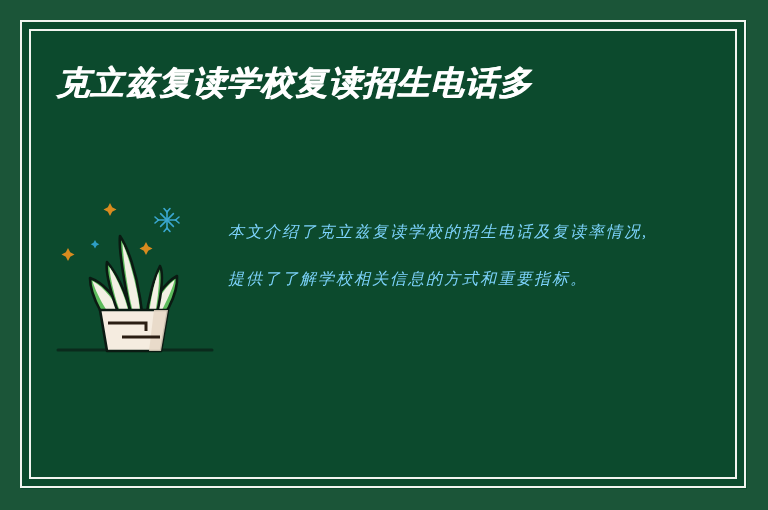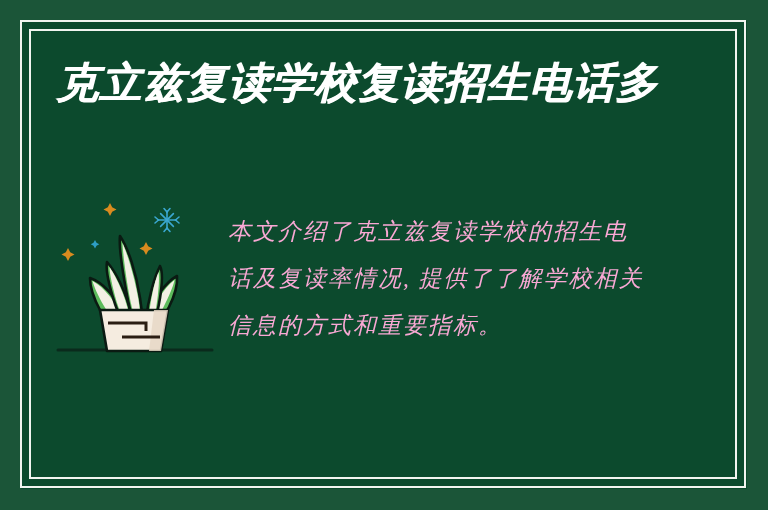--- a/index.html
+++ b/index.html
@@ -48,37 +48,37 @@
 
   
   #headline {
     position: absolute;
     left: 56px;
     top: 56px;
     width: 620px;
   }
   #headline .hl-line {
     color: #ffffff;
-    font-size: 42px;
+    font-size: 33px;
     font-weight: bold;
     font-style: italic;
     letter-spacing: 1px;
     line-height: 54px;
     white-space: nowrap;
     text-shadow: 1px 0 0 #ffffff;
   }
 
   
   #body-copy {
     position: absolute;
     left: 228px;
     top: 208px;
     width: 420px;
-    color: #f9a8d4;
-    font-size: 23px;
+    color: #7dd3fc;
+    font-size: 16px;
     line-height: 47px;
     letter-spacing: 2px;
     font-family: "Liberation Serif", "DejaVu Serif", serif;
     font-style: italic;
   }
 
   
   #illustration {
     position: absolute;
     left: 50px;

